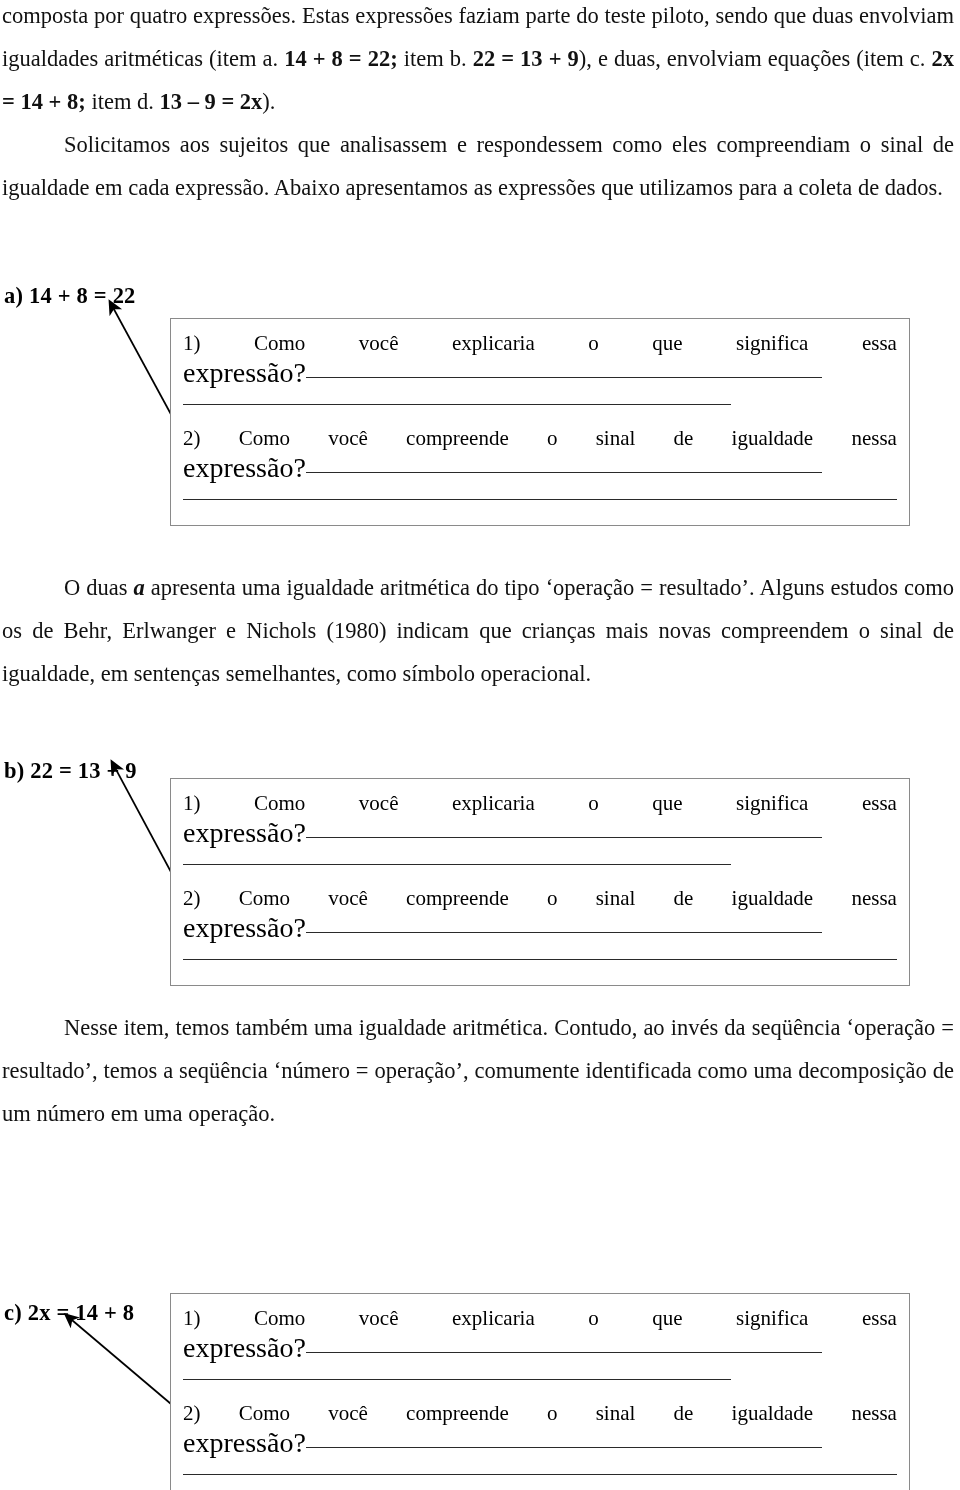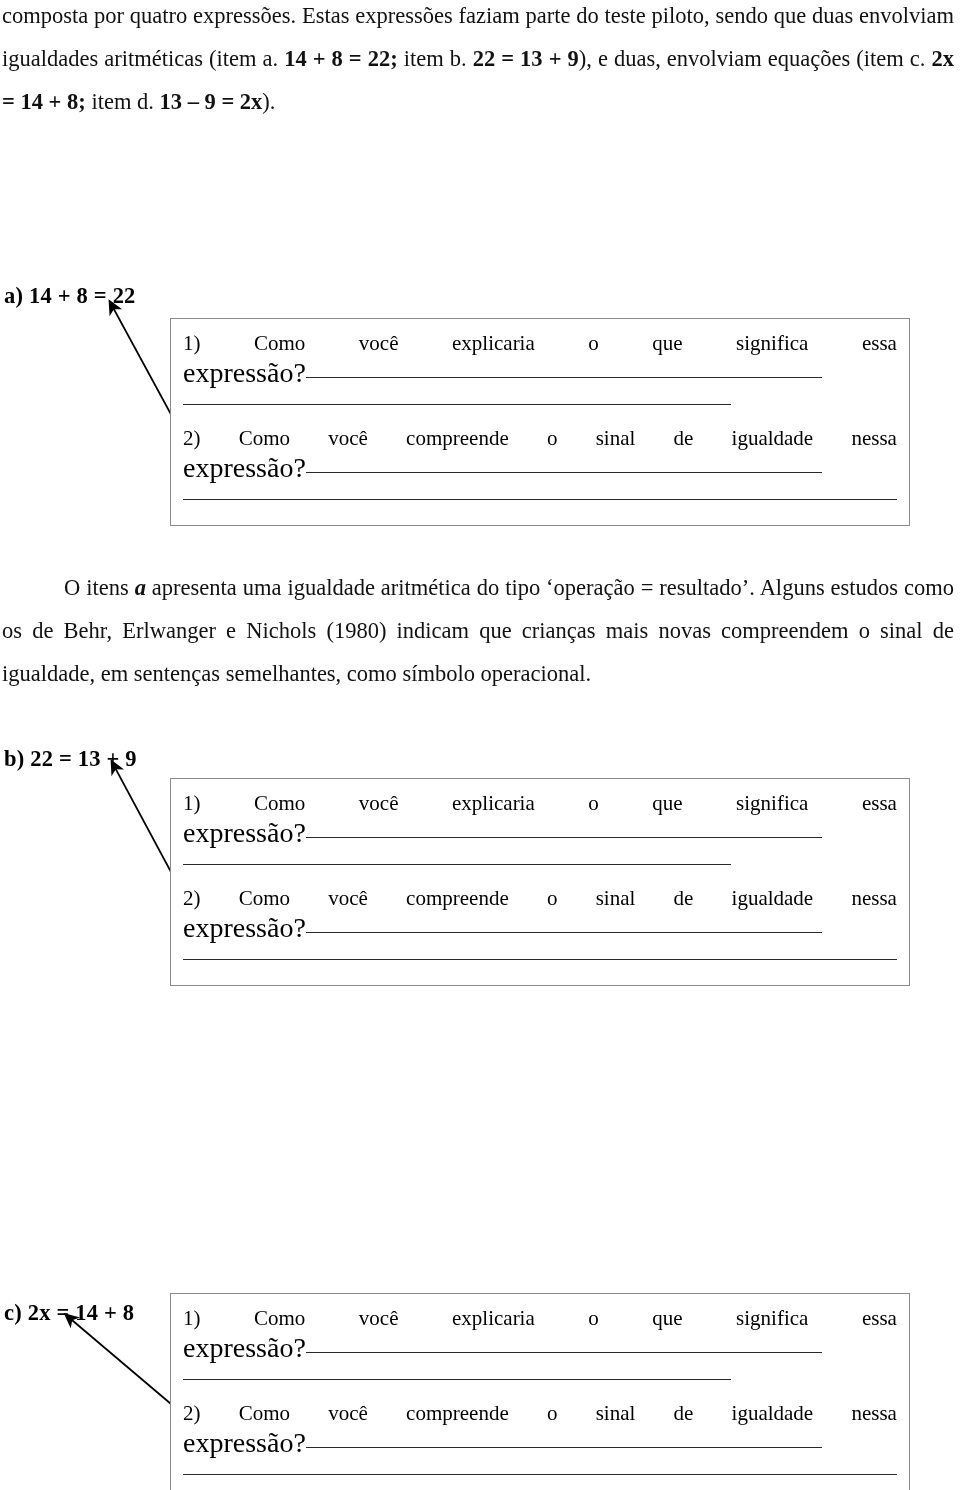--- a/index.html
+++ b/index.html
@@ -97,20 +97,21 @@
   #p-mid1       { position: absolute; left: 2px;  top: 566px; width: 952px; }
   #sec-b        { position: absolute; left: 0;    top: 732px; width: 960px; height: 258px; }
   #p-mid2       { position: absolute; left: 2px;  top: 1006px;width: 952px; }
   #sec-c        { position: absolute; left: 0;    top: 1283px;width: 960px; height: 222px; }
 </style>
 </head>
 <body>
 
 <div id="p-intro">
   <p class="para cont" id="intro-p1"><span>composta por quatro expressões. Estas expressões faziam parte do teste piloto, sendo que duas envolviam igualdades aritméticas (item a. </span><span class="bold">14 + 8 = 22;</span><span> item b. </span><span class="bold">22 = 13 + 9</span><span>), e duas, envolviam equações (item c. </span><span class="bold">2x = 14 + 8;</span><span> item d. </span><span class="bold">13 – 9 = 2x</span><span>).</span></p>
+  <p class="para indent" id="intro-p2"><span>Solicitamos aos sujeitos que analisassem e respondessem como eles compreendiam o sinal de igualdade em cada expressão. Abaixo apresentamos as expressões que utilizamos para a coleta de dados.</span></p>
 </div>
 
 <div class="section" id="sec-a">
   <div class="item-label" style="top: 11px;">a) 14 + 8 = 22</div>
   <svg class="arrow-svg" width="960" height="258">
     <defs>
       <marker id="ah-a" markerWidth="9" markerHeight="9" refX="7.2" refY="4.2" orient="auto">
         <path d="M0,0 L9,4.2 L0,8.4 L2.4,4.2 Z" fill="#000"></path>
       </marker>
     </defs>
@@ -144,25 +145,25 @@
       <span>nessa</span>
     </div>
     <div class="qtail">
       <span>expressão?</span><span class="rule r-q2a" style="width: 516px;"></span>
     </div>
     <div class="fullrule r-q2b" style="width: 714px;"></div>
   </div>
 </div>
 
 <div id="p-mid1">
-  <p class="para indent" id="mid1-p"><span>O itens </span><span class="ital">a</span><span> apresenta uma igualdade aritmética do tipo ‘operação = resultado’. Alguns estudos como os de Behr, Erlwanger e Nichols (1980) indicam que crianças mais novas compreendem o sinal de igualdade, em sentenças semelhantes, como símbolo operacional.</span></p>
+  <p class="para indent" id="mid1-p"><span>O duas </span><span class="ital">a</span><span> apresenta uma igualdade aritmética do tipo ‘operação = resultado’. Alguns estudos como os de Behr, Erlwanger e Nichols (1980) indicam que crianças mais novas compreendem o sinal de igualdade, em sentenças semelhantes, como símbolo operacional.</span></p>
 </div>
 
 <div class="section" id="sec-b">
-  <div class="item-label" style="top: 14px;">b) 22 = 13 + 9</div>
+  <div class="item-label" style="top: 26px;">b) 22 = 13 + 9</div>
   <svg class="arrow-svg" width="960" height="258">
     <defs>
       <marker id="ah-b" markerWidth="9" markerHeight="9" refX="7.2" refY="4.2" orient="auto">
         <path d="M0,0 L9,4.2 L0,8.4 L2.4,4.2 Z" fill="#000"></path>
       </marker>
     </defs>
     <line class="arrow-line" x1="186" y1="168" x2="112" y2="30" stroke="#000" stroke-width="1.7" marker-end="url(#ah-b)"></line>
   </svg>
   <div class="qbox" style="top: 46px; height: 208px;">
     <div class="qrow">
@@ -192,20 +193,21 @@
       <span>nessa</span>
     </div>
     <div class="qtail">
       <span>expressão?</span><span class="rule r-q2a" style="width: 516px;"></span>
     </div>
     <div class="fullrule r-q2b" style="width: 714px;"></div>
   </div>
 </div>
 
 <div id="p-mid2">
+  <p class="para indent" id="mid2a-p"><span>Nesse item, temos também uma igualdade aritmética. Contudo, ao invés da seqüência ‘operação = resultado’, temos a seqüência ‘número = operação’, comumente identificada como uma decomposição de um número em uma operação.</span></p>
 </div>
 
 <div class="section" id="sec-c">
   <div class="item-label" style="top: 17px;">c) 2x = 14 + 8</div>
   <svg class="arrow-svg" width="960" height="230">
     <defs>
       <marker id="ah-c" markerWidth="9" markerHeight="9" refX="7.2" refY="4.2" orient="auto">
         <path d="M0,0 L9,4.2 L0,8.4 L2.4,4.2 Z" fill="#000"></path>
       </marker>
     </defs>

